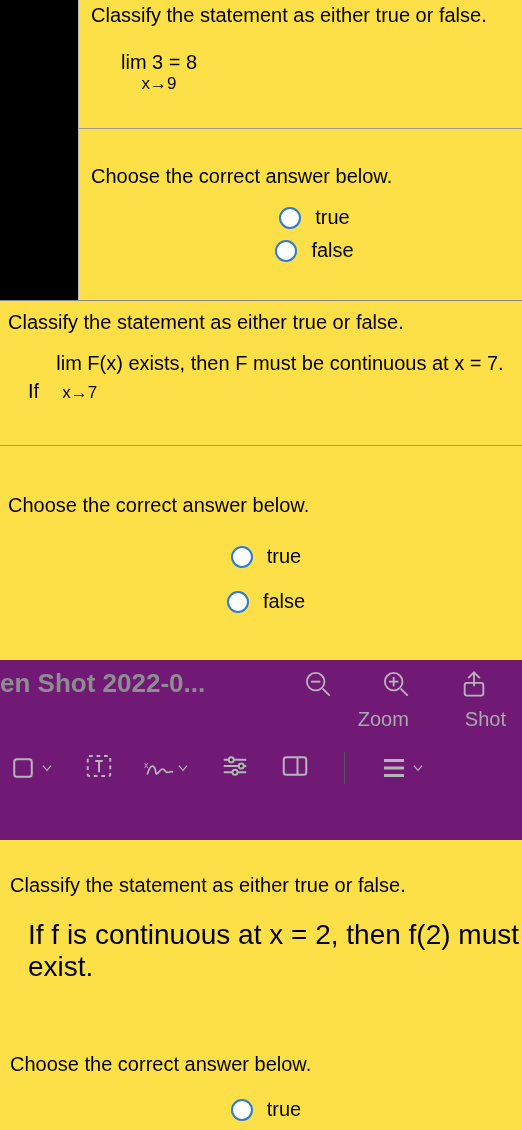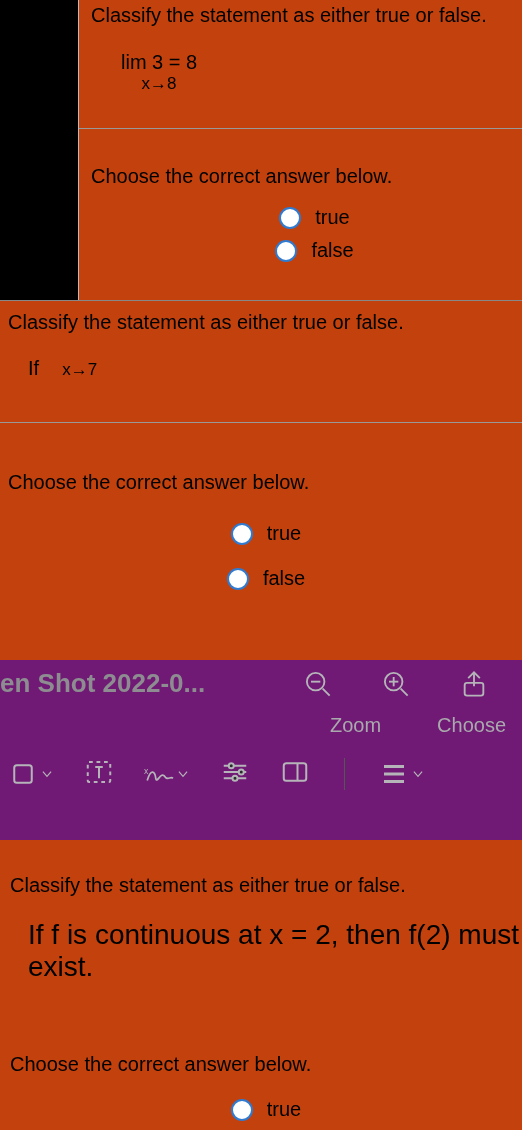--- a/index.html
+++ b/index.html
@@ -1,20 +1,20 @@
 <!DOCTYPE html>
 <html><head>
 <meta charset="utf-8">
 <style>
   * { box-sizing: border-box; margin: 0; padding: 0; }
   html, body { width: 522px; height: 1130px; overflow: hidden; font-family: Arial, Helvetica, sans-serif; }
   body { background: #000; position: relative; }
 
   .card {
-    background: #c2410c;
+    background: #fde047;
     position: absolute;
     color: #000;
   }
 
   
   .card1 { left: 78px; top: 0; width: 444px; height: 300px; border-left: 1px solid #bbb; }
   .card1 .q { padding: 4px 12px 12px 12px; font-size: 20px; }
   .card1 .limit { padding: 12px 0 0 42px; font-size: 20px; }
   .card1 .hr { border-top: 1px solid #999; margin-top: 34px; }
   .card1 .prompt { padding: 36px 12px 18px 12px; font-size: 20px; }
@@ -57,21 +57,21 @@
     padding-right: 24px;
     padding-top: 2px;
   }
   .viewer-labels {
     display: flex;
     justify-content: flex-end;
     gap: 56px;
     padding-right: 16px;
     font-size: 20px;
     color: #a9a9ad;
-    margin-top: 12px;
+    margin-top: 6px;
   }
   .viewer-bottom {
     display: flex;
     align-items: center;
     gap: 30px;
     padding: 20px 8px 0 8px;
   }
   .viewer-bottom .sep { width:1px; height:32px; background:#555; margin:0 4px; }
 
   
@@ -102,21 +102,21 @@
   .tb-btn { display:flex; align-items:center; gap:2px; }
 </style>
 </head>
 <body>
 
 <div class="card card1">
   <div class="q">Classify the statement as either true or false.</div>
   <div class="limit">
     <span class="lim-wrap">
       <span class="lim-top">lim 3 = 8</span>
-      <span class="lim-sub">x→8</span>
+      <span class="lim-sub">x→9</span>
     </span>
   </div>
   <div class="hr"></div>
   <div class="prompt">Choose the correct answer below.</div>
   <div class="opts">
     <div class="radio-row">
       <span class="radio"></span>
       <span>true</span>
     </div>
     <div class="radio-row">
@@ -125,20 +125,21 @@
     </div>
   </div>
 </div>
 
 <div class="card card2">
   <div class="q">Classify the statement as either true or false.</div>
   <div class="stmt">
     <span>If</span>
     <span style="display:inline-block; width:6px;"></span>
     <span class="lim-wrap" style="text-align:left;">
+      <span class="lim-top">lim F(x) exists, then F must be continuous at x = 7.</span>
       <span class="lim-sub" style="padding-left:6px;margin-top:8px;">x→7</span>
     </span>
   </div>
   <div class="hr"></div>
   <div class="prompt">Choose the correct answer below.</div>
   <div class="opts">
     <div class="radio-row">
       <span class="radio"></span>
       <span>true</span>
     </div>
@@ -172,21 +173,21 @@
         <svg class="icn" viewBox="0 0 24 24">
           <path d="M12 3 L12 14"></path>
             <path d="M7 7 L12 2 L17 7"></path>
             <rect x="4" y="11" width="16" height="11" rx="2"></rect>
         </svg>
       </span>
     </div>
   </div>
   <div class="viewer-labels">
     <span>Zoom</span>
-    <span>Choose</span>
+    <span>Shot</span>
   </div>
   <div class="viewer-bottom">
     <span class="tb-btn">
       <svg class="icn-s" viewBox="0 0 24 24">
         <rect x="5" y="5" width="14" height="14" rx="2"></rect>
       </svg>
       <svg class="chev" viewBox="0 0 24 24">
           <path d="M5 8 L12 16 L19 8"></path>
         </svg>
     </span>

